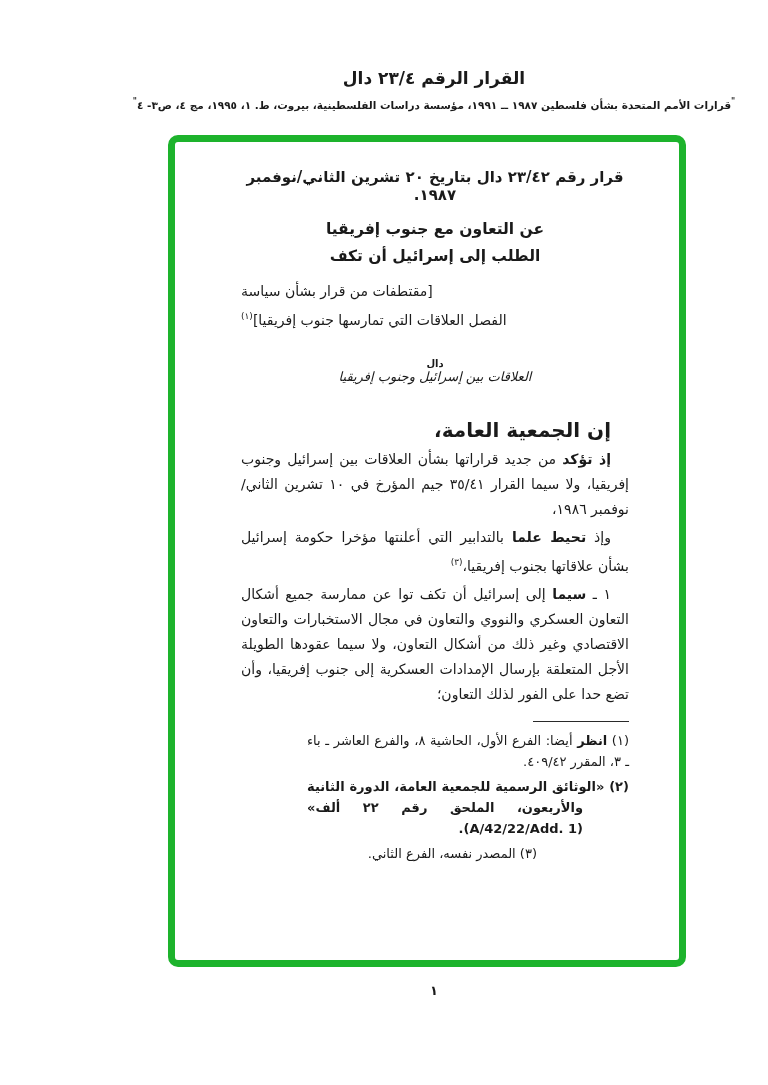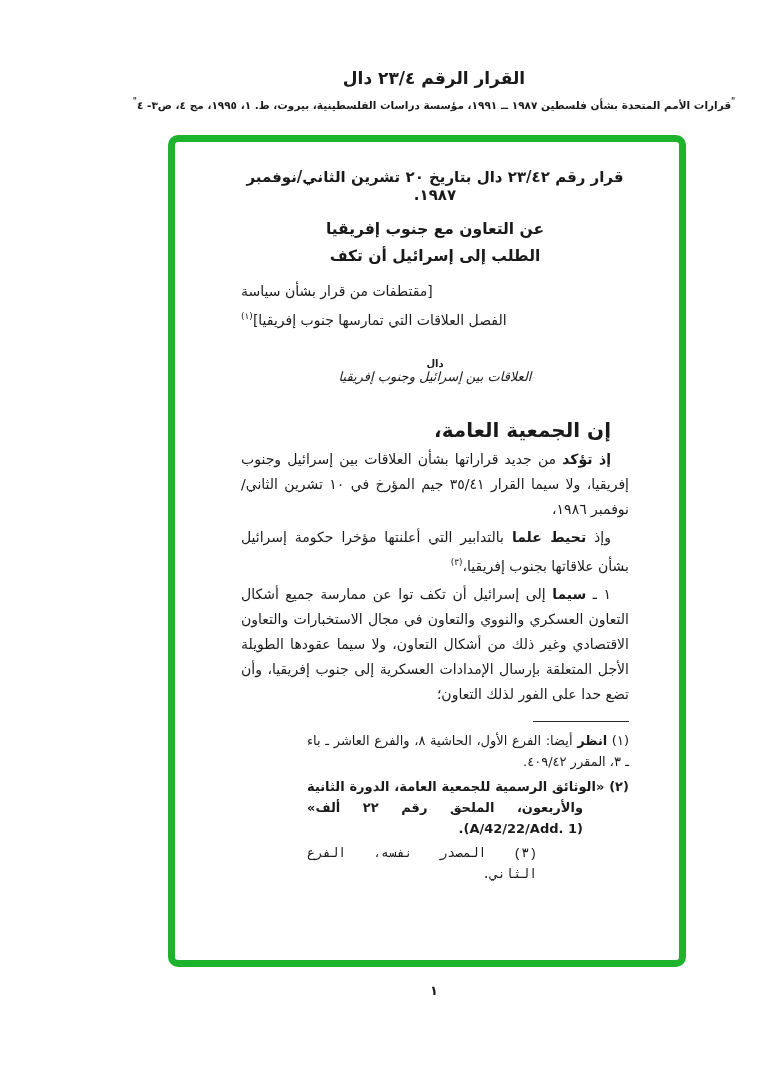--- a/index.html
+++ b/index.html
@@ -102,21 +102,21 @@
   }
   .footnote{
     font-size:13px;
     line-height:21px;
     text-align:justify;
     margin-bottom:4px;
   }
   .footnote b{font-weight:bold;}
   .fn-2{padding-right:0;}
   .footnote.fn-2{padding-right:46px;text-indent:-46px;font-weight:bold;}
-  .footnote.fn-3{padding-right:92px;font-family:Liberation Mono, monospace;}
+  .footnote.fn-3{padding-right:92px;}
   .ltr{direction:ltr;unicode-bidi:isolate;}
 
   .page-number{
     margin-top:16px;
     text-align:center;
     font-size:13px;
     font-weight:bold;
   }
 </style>
 </head>

